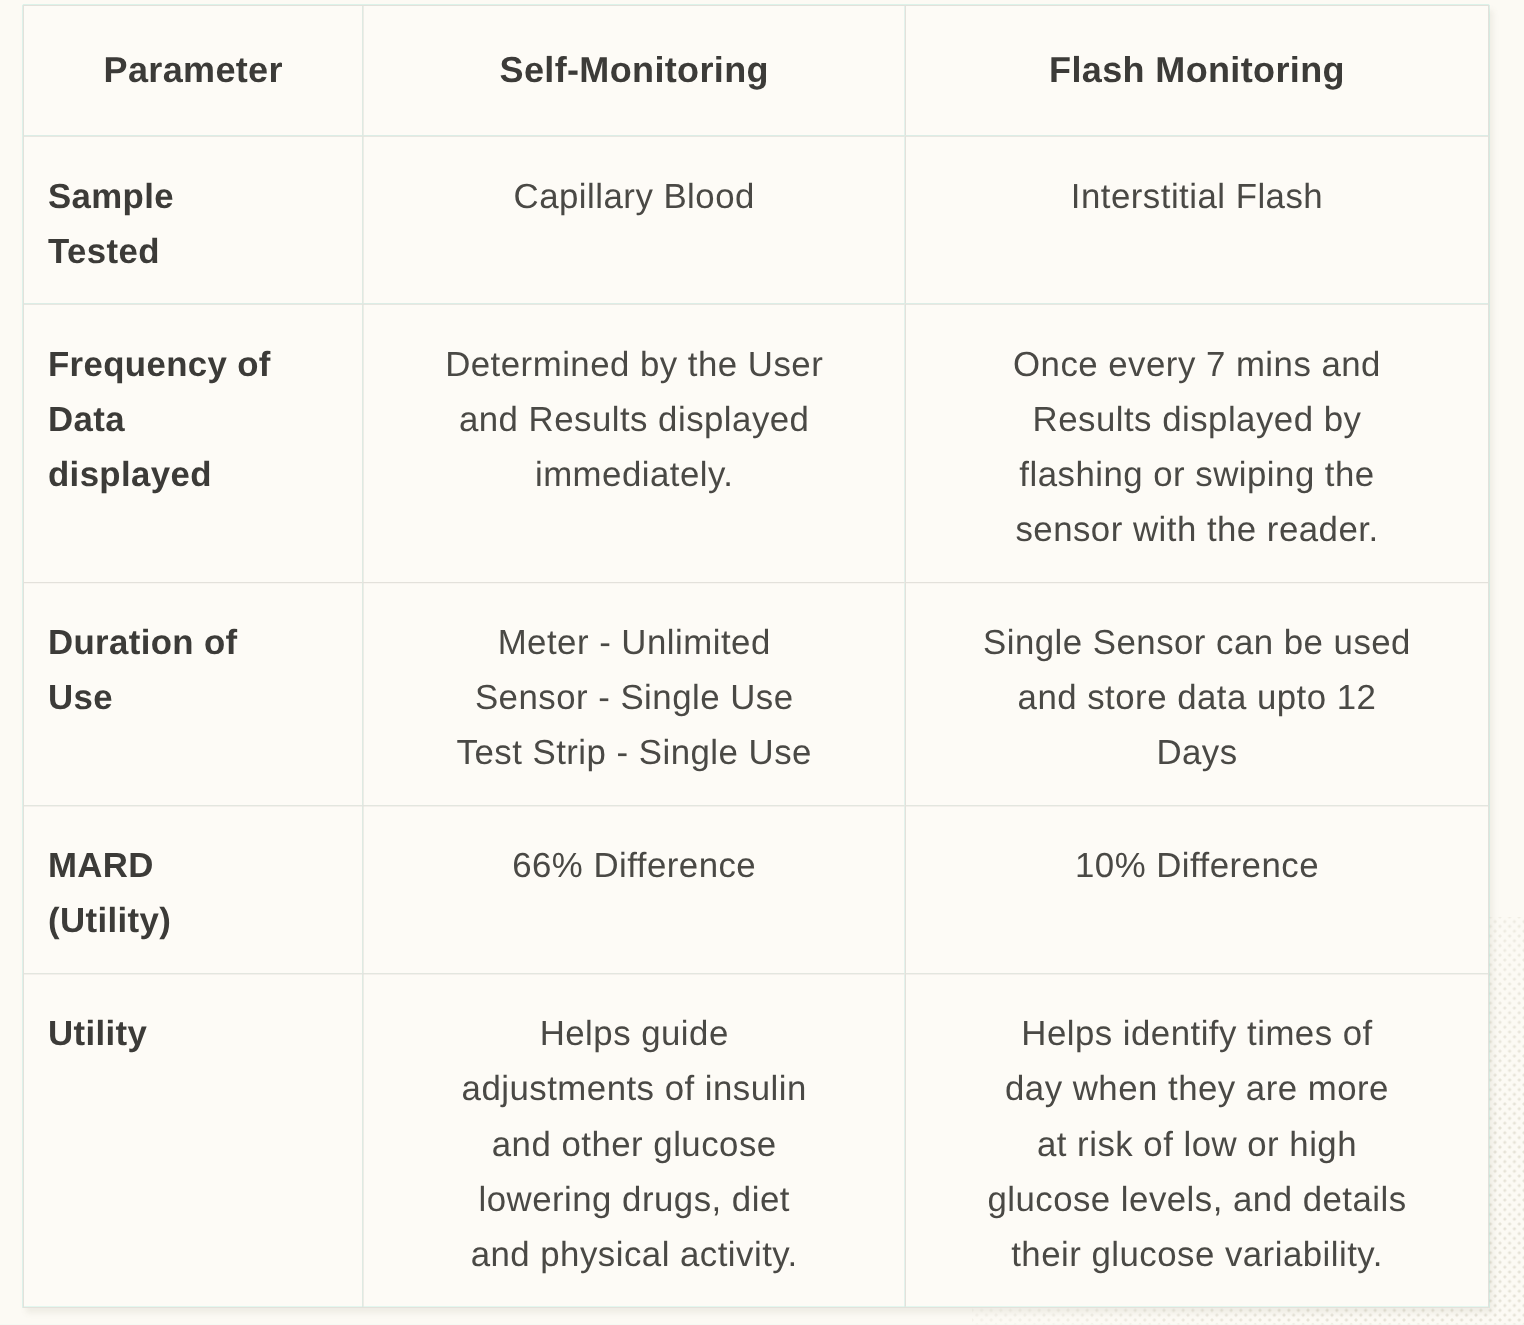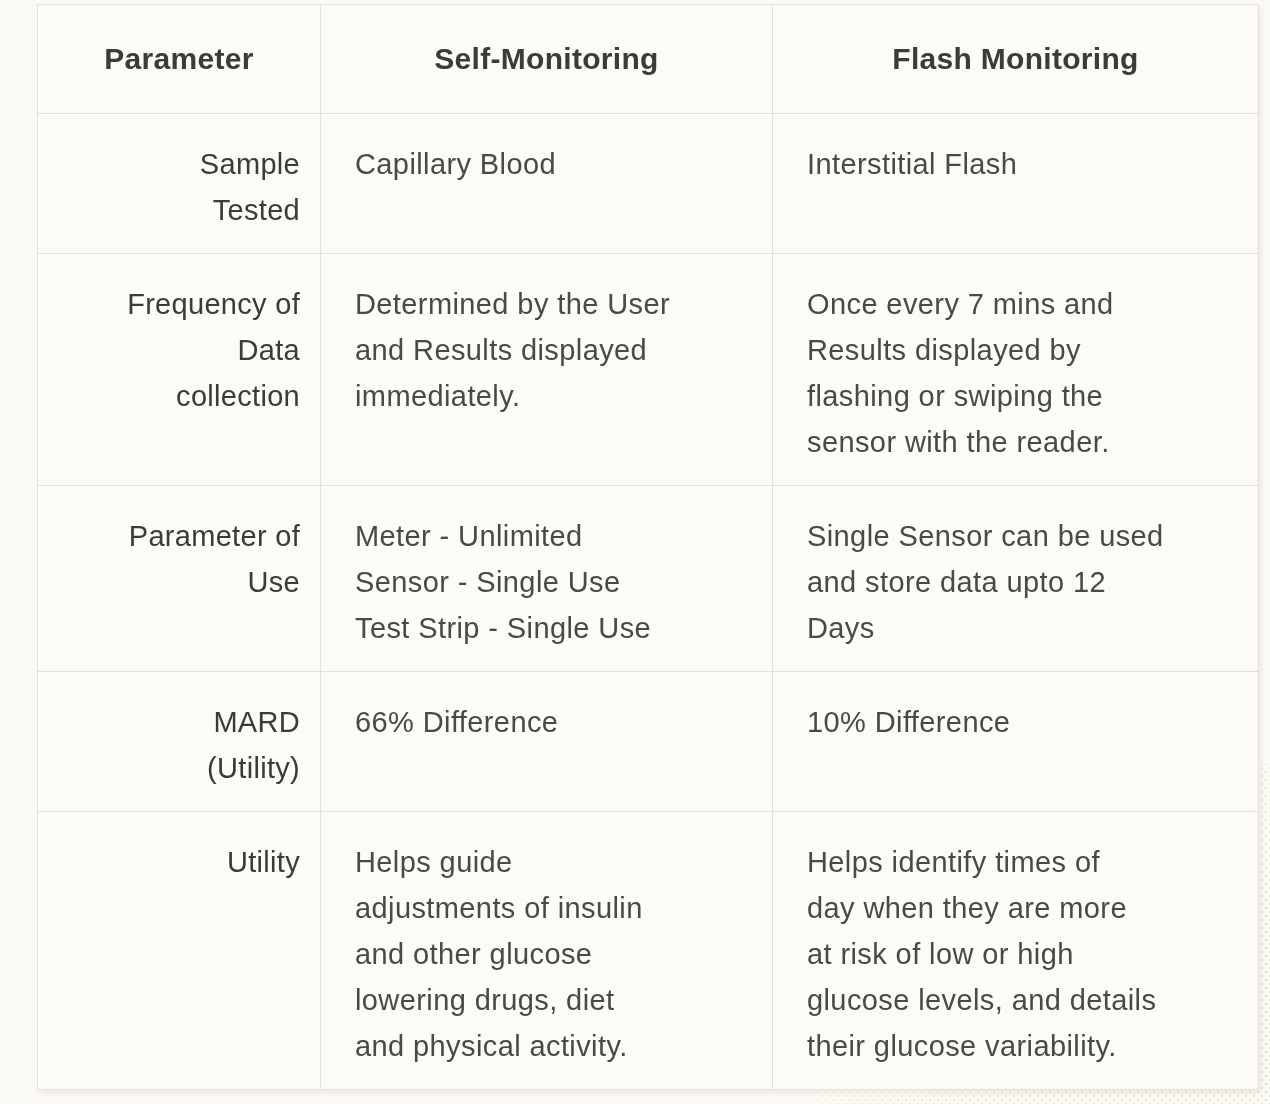--- a/index.html
+++ b/index.html
@@ -29,38 +29,39 @@
     mask-image: linear-gradient(315deg, #000 25%, transparent 75%);
     z-index: 0;
   }
 
   .comparison-table {
     position: relative;
     z-index: 1;
     display: grid;
     grid-template-columns: 282px 452px 486px;
     width: 1222px;
-    margin: 4px 0 0 37px;
+    margin: 4px 0 0 19px;
     background: #5eead4;
     border: 1px solid #e3e1db;
     box-shadow: 3px 4px 5px rgba(120, 115, 100, 0.10);
   }
 
   .row { display: contents; }
 
   .cell {
     border-left: 1px solid #e3e1db;
     border-top: 1px solid #e3e1db;
     padding: 27px 34px 20px 34px;
     font-size: 29px;
     line-height: 46px;
     letter-spacing: 0.4px;
     color: #4a4945;
     white-space: pre-line;
     background: #fdfbf6;
+    text-align: center;
   }
 
   
   .row .cell:first-child { border-left: none; }
   .row-header .cell { border-top: none; }
 
   
   .row-header .cell {
     min-height: 108px;
     display: flex;
@@ -69,22 +70,22 @@
     font-weight: bold;
     font-size: 30px;
     letter-spacing: 0.3px;
     color: #3c3b38;
     padding: 20px 20px;
     text-align: center;
   }
 
   
   .param-cell {
-    font-weight: normal;
-    text-align: right;
+    font-weight: bold;
+    text-align: left;
     color: #3c3b38;
     letter-spacing: 0.3px;
     padding-left: 20px;
     padding-right: 20px;
   }
 </style>
 </head>
 <body>
 
 <div class="dot-texture"></div>
@@ -100,32 +101,32 @@
   <div class="row">
     <div class="cell param-cell">Sample
 Tested</div>
     <div class="cell">Capillary Blood</div>
     <div class="cell">Interstitial Flash</div>
   </div>
 
   <div class="row">
     <div class="cell param-cell">Frequency of
 Data
-collection</div>
+displayed</div>
     <div class="cell">Determined by the User
 and Results displayed
 immediately.</div>
     <div class="cell">Once every 7 mins and
 Results displayed by
 flashing or swiping the
 sensor with the reader.</div>
   </div>
 
   <div class="row">
-    <div class="cell param-cell">Parameter of
+    <div class="cell param-cell">Duration of
 Use</div>
     <div class="cell">Meter - Unlimited
 Sensor - Single Use
 Test Strip - Single Use</div>
     <div class="cell">Single Sensor can be used
 and store data upto 12
 Days</div>
   </div>
 
   <div class="row">

